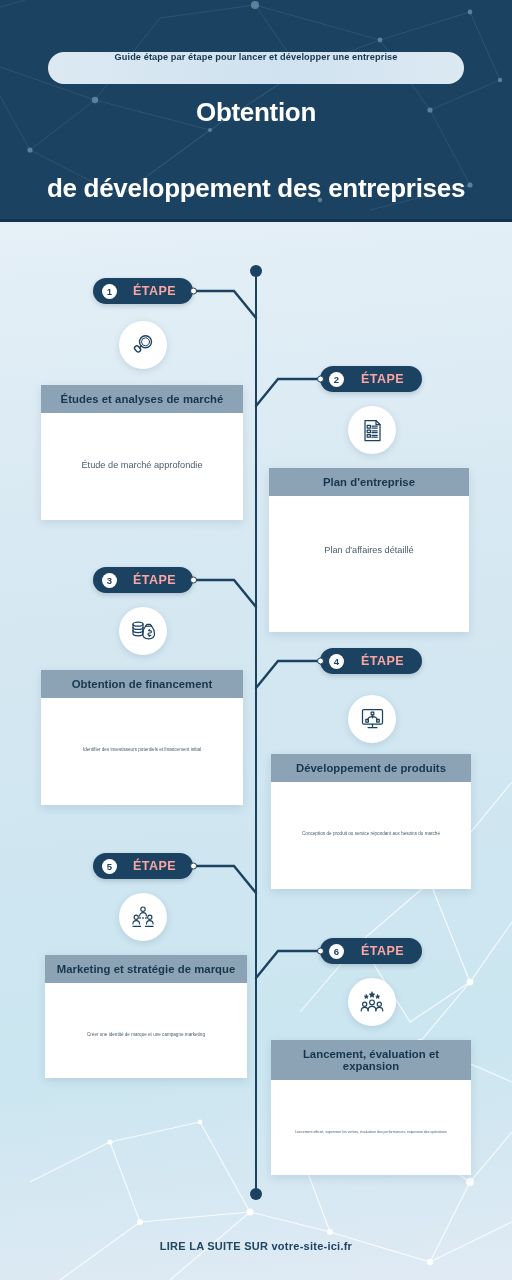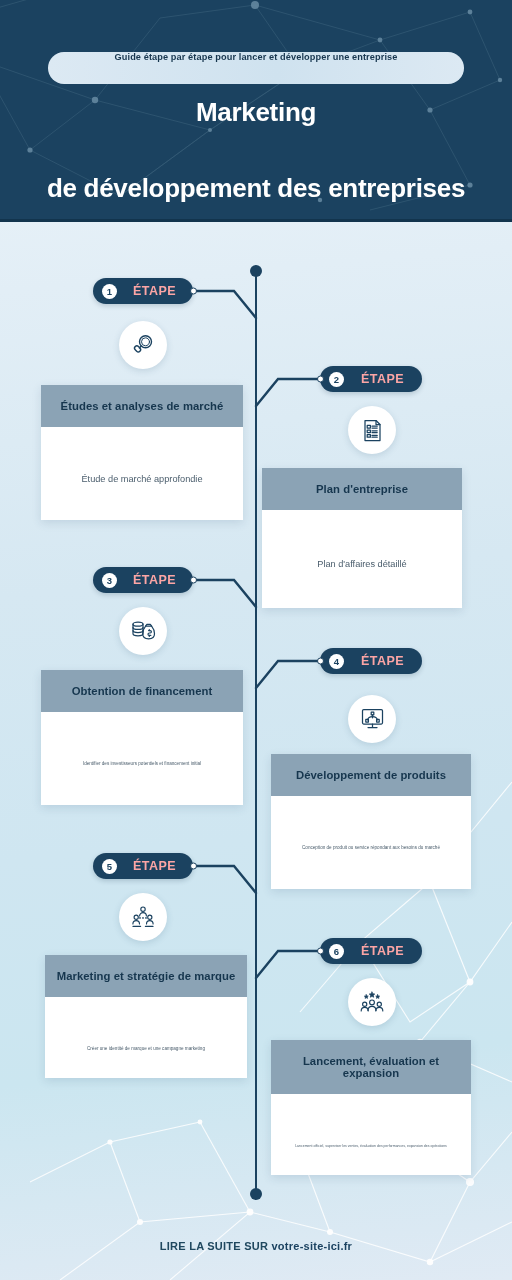--- a/index.html
+++ b/index.html
@@ -171,21 +171,21 @@
     z-index: 5;
     background: #ffffff;
     box-shadow: 0 3px 9px rgba(40,80,110,.14);
   }
   .card-head {
     background: #8ba3b5;
     color: #16364e;
     font-size: 11.3px;
     font-weight: 700;
     text-align: center;
-    padding: 15px 6px;
+    padding: 8px 6px;
     letter-spacing: .05px;
   }
   .card-body {
     display: flex;
     align-items: center;
     justify-content: center;
     text-align: center;
     padding: 20px 14px;
     color: #4a5d6c;
   }
@@ -239,21 +239,21 @@
         <circle cx="320" cy="200" r="2.2"></circle>
         <circle cx="210" cy="130" r="2"></circle>
       </g>
     </svg>
 
     <div class="header-badge">
       <span>Guide étape par étape pour lancer et développer une entreprise</span>
     </div>
 
     <div class="header-title">
-      <span>Marketing</span>
+      <span>Obtention</span>
       <span class="l2">de développement des entreprises</span>
     </div>
 
     <div class="header-rule"></div>
   </div>
 
   <svg class="body-net" viewBox="0 0 512 1058" preserveAspectRatio="none">
     <g stroke="#ffffff" stroke-width="1.1" fill="none" opacity="0.85">
       <path d="M512 560 L430 660 L470 760 L512 700"></path>
       <path d="M430 660 L360 720 L410 800 L470 760"></path>
@@ -344,21 +344,21 @@
       <path d="M16 2.5 v4 h4"></path>
       <rect x="7.2" y="7.4" width="3.2" height="2.6"></rect>
       <rect x="7.2" y="12" width="3.2" height="2.6"></rect>
       <rect x="7.2" y="16.6" width="3.2" height="2.6"></rect>
       <path d="M12 8.2 h5.2 M12 10 h5.2"></path>
       <path d="M12 12.8 h5.2 M12 14.6 h5.2"></path>
       <path d="M12 17.4 h5.2 M12 19.2 h5.2"></path>
     </svg>
   </div>
 
-  <div class="card" style="left:262px; top:468px; width:200px; height:140px;">
+  <div class="card" style="left:269px; top:468px; width:200px; height:164px;">
     <div class="card-head">Plan d'entreprise</div>
     <div class="card-body" style="height:109px;">
       <span class="t-lg">Plan d'affaires détaillé</span>
     </div>
   </div>
 
   <div class="pill left" style="left:93px; top:567px; width:100px;">
     <div class="pill-num">3</div>
     <div class="pill-label">ÉTAPE</div>
     <div class="pill-anchor"></div>

